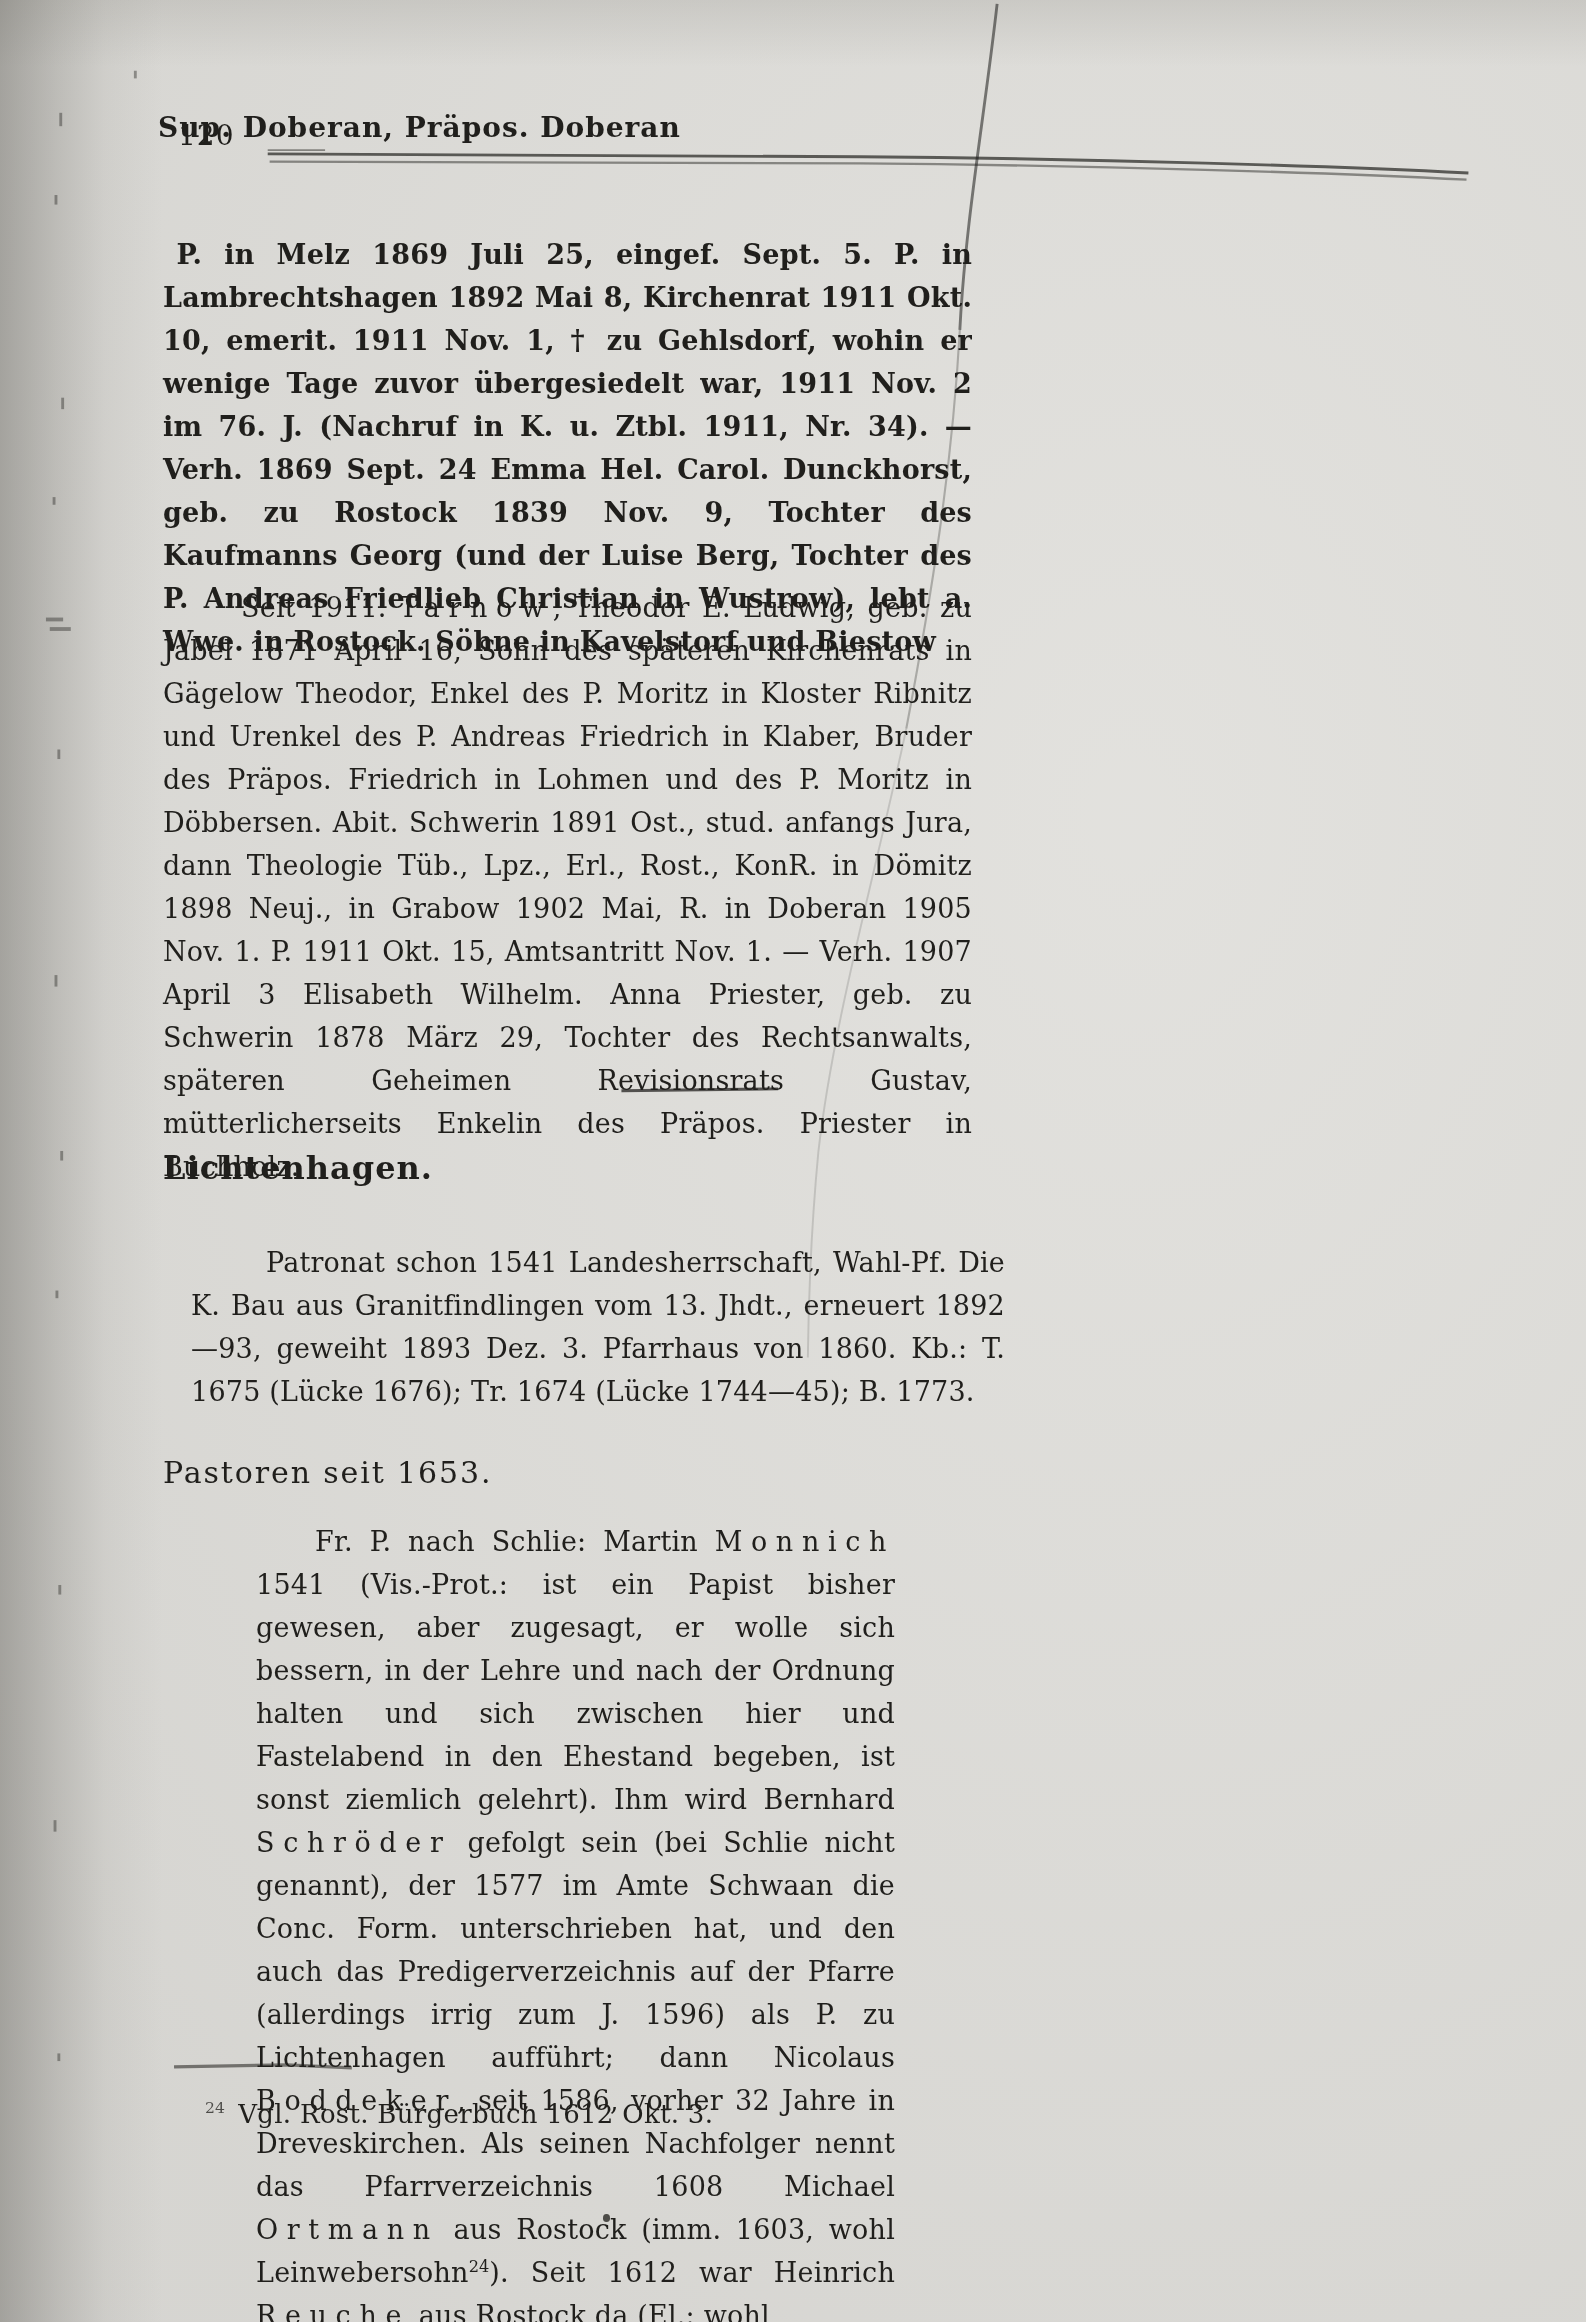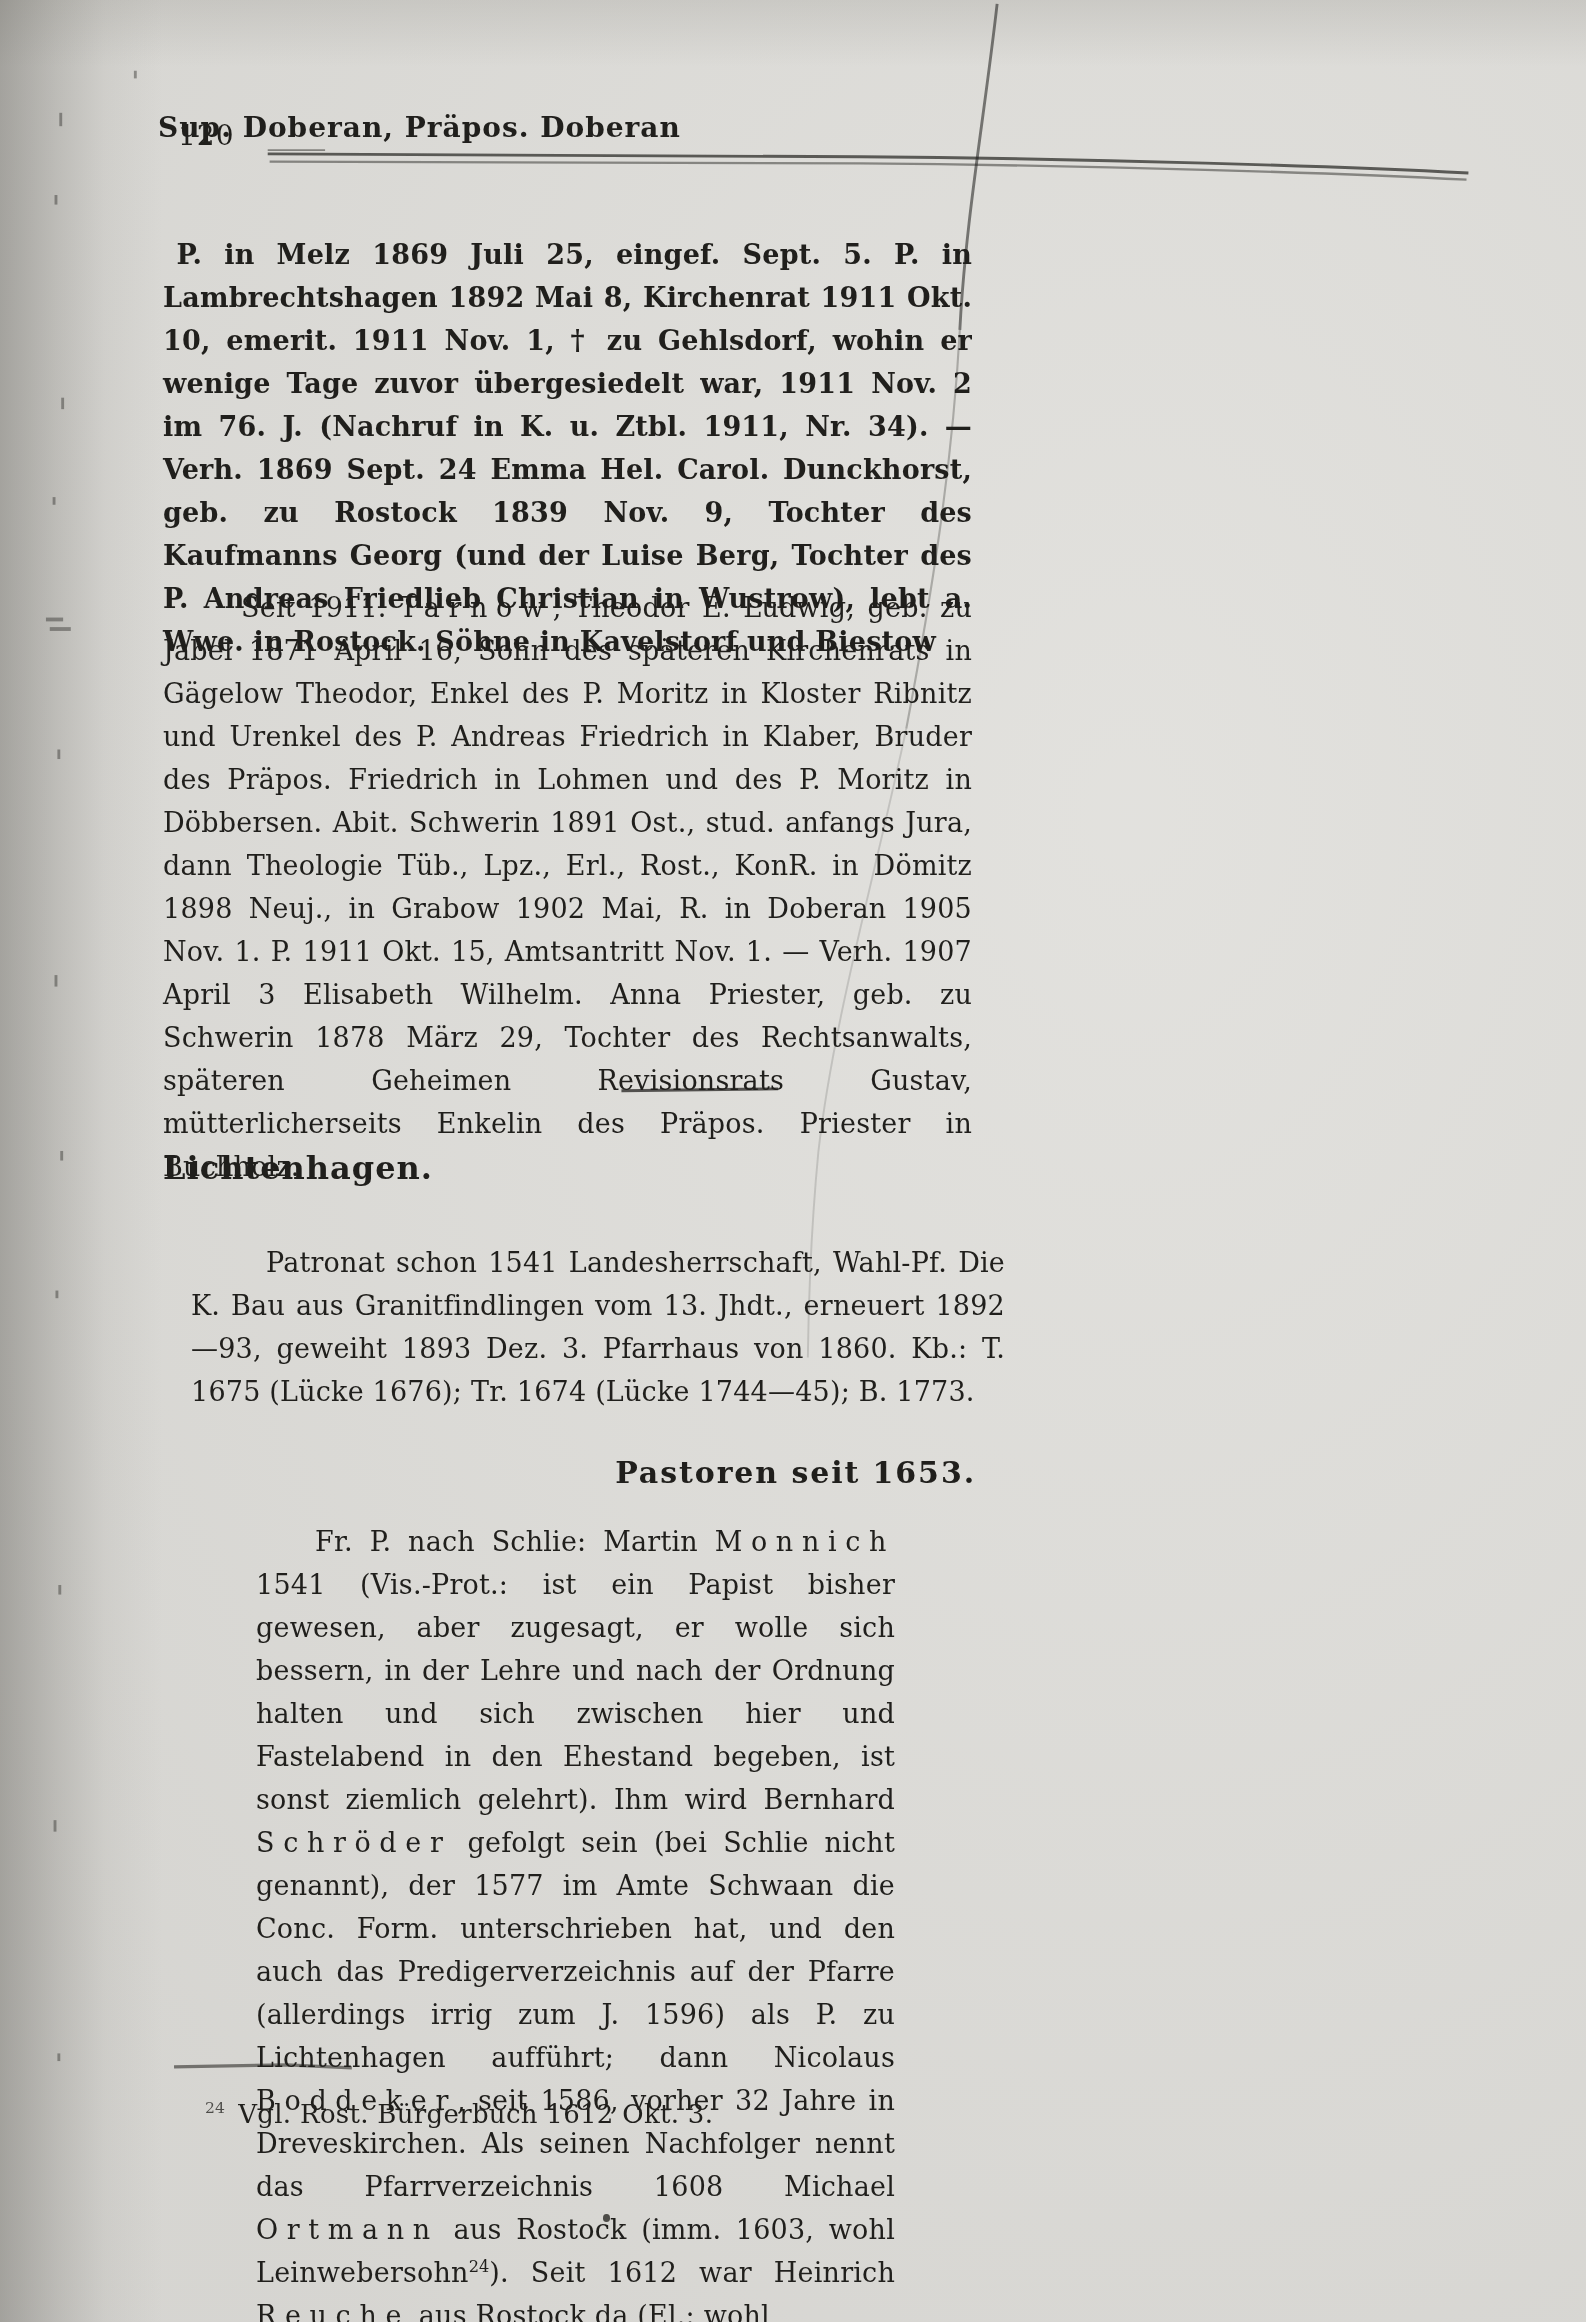--- a/index.html
+++ b/index.html
@@ -38,21 +38,21 @@
   }
   .par-1{left:163px;top:206px;width:809px;text-indent:13.4px;font-weight:bold;}
   .par-2{left:163px;top:562px;width:809px;text-indent:78px;margin-top:24px;}
   .section-heading{
     position:absolute;left:163px;top:1128px;width:813px;
     text-align:left;font-size:32px;font-weight:bold;letter-spacing:1px;
   }
   .par-3{left:163px;top:1214px;width:814px;text-indent:75px;margin-left:28px;}
   .sub-heading{
     position:absolute;left:163px;top:1430px;width:813px;
-    text-align:right;font-size:30px;font-weight:bold;letter-spacing:1.9px;
+    text-align:left;font-size:30px;font-weight:normal;letter-spacing:1.9px;
   }
   .pastors-par{left:256px;top:1493px;width:639px;text-indent:59px;line-height:43px;}
   .spaced{letter-spacing:0.32em;}
   sup{font-size:0.6em;vertical-align:super;line-height:0;letter-spacing:0;}
   .footnote{
     position:absolute;left:205px;top:2099px;width:669px;
     font-size:26px;letter-spacing:0.3px;
   }
   .footnote .marker{margin-right:13.4px;opacity:0.75;}
   .bottom-dot{

